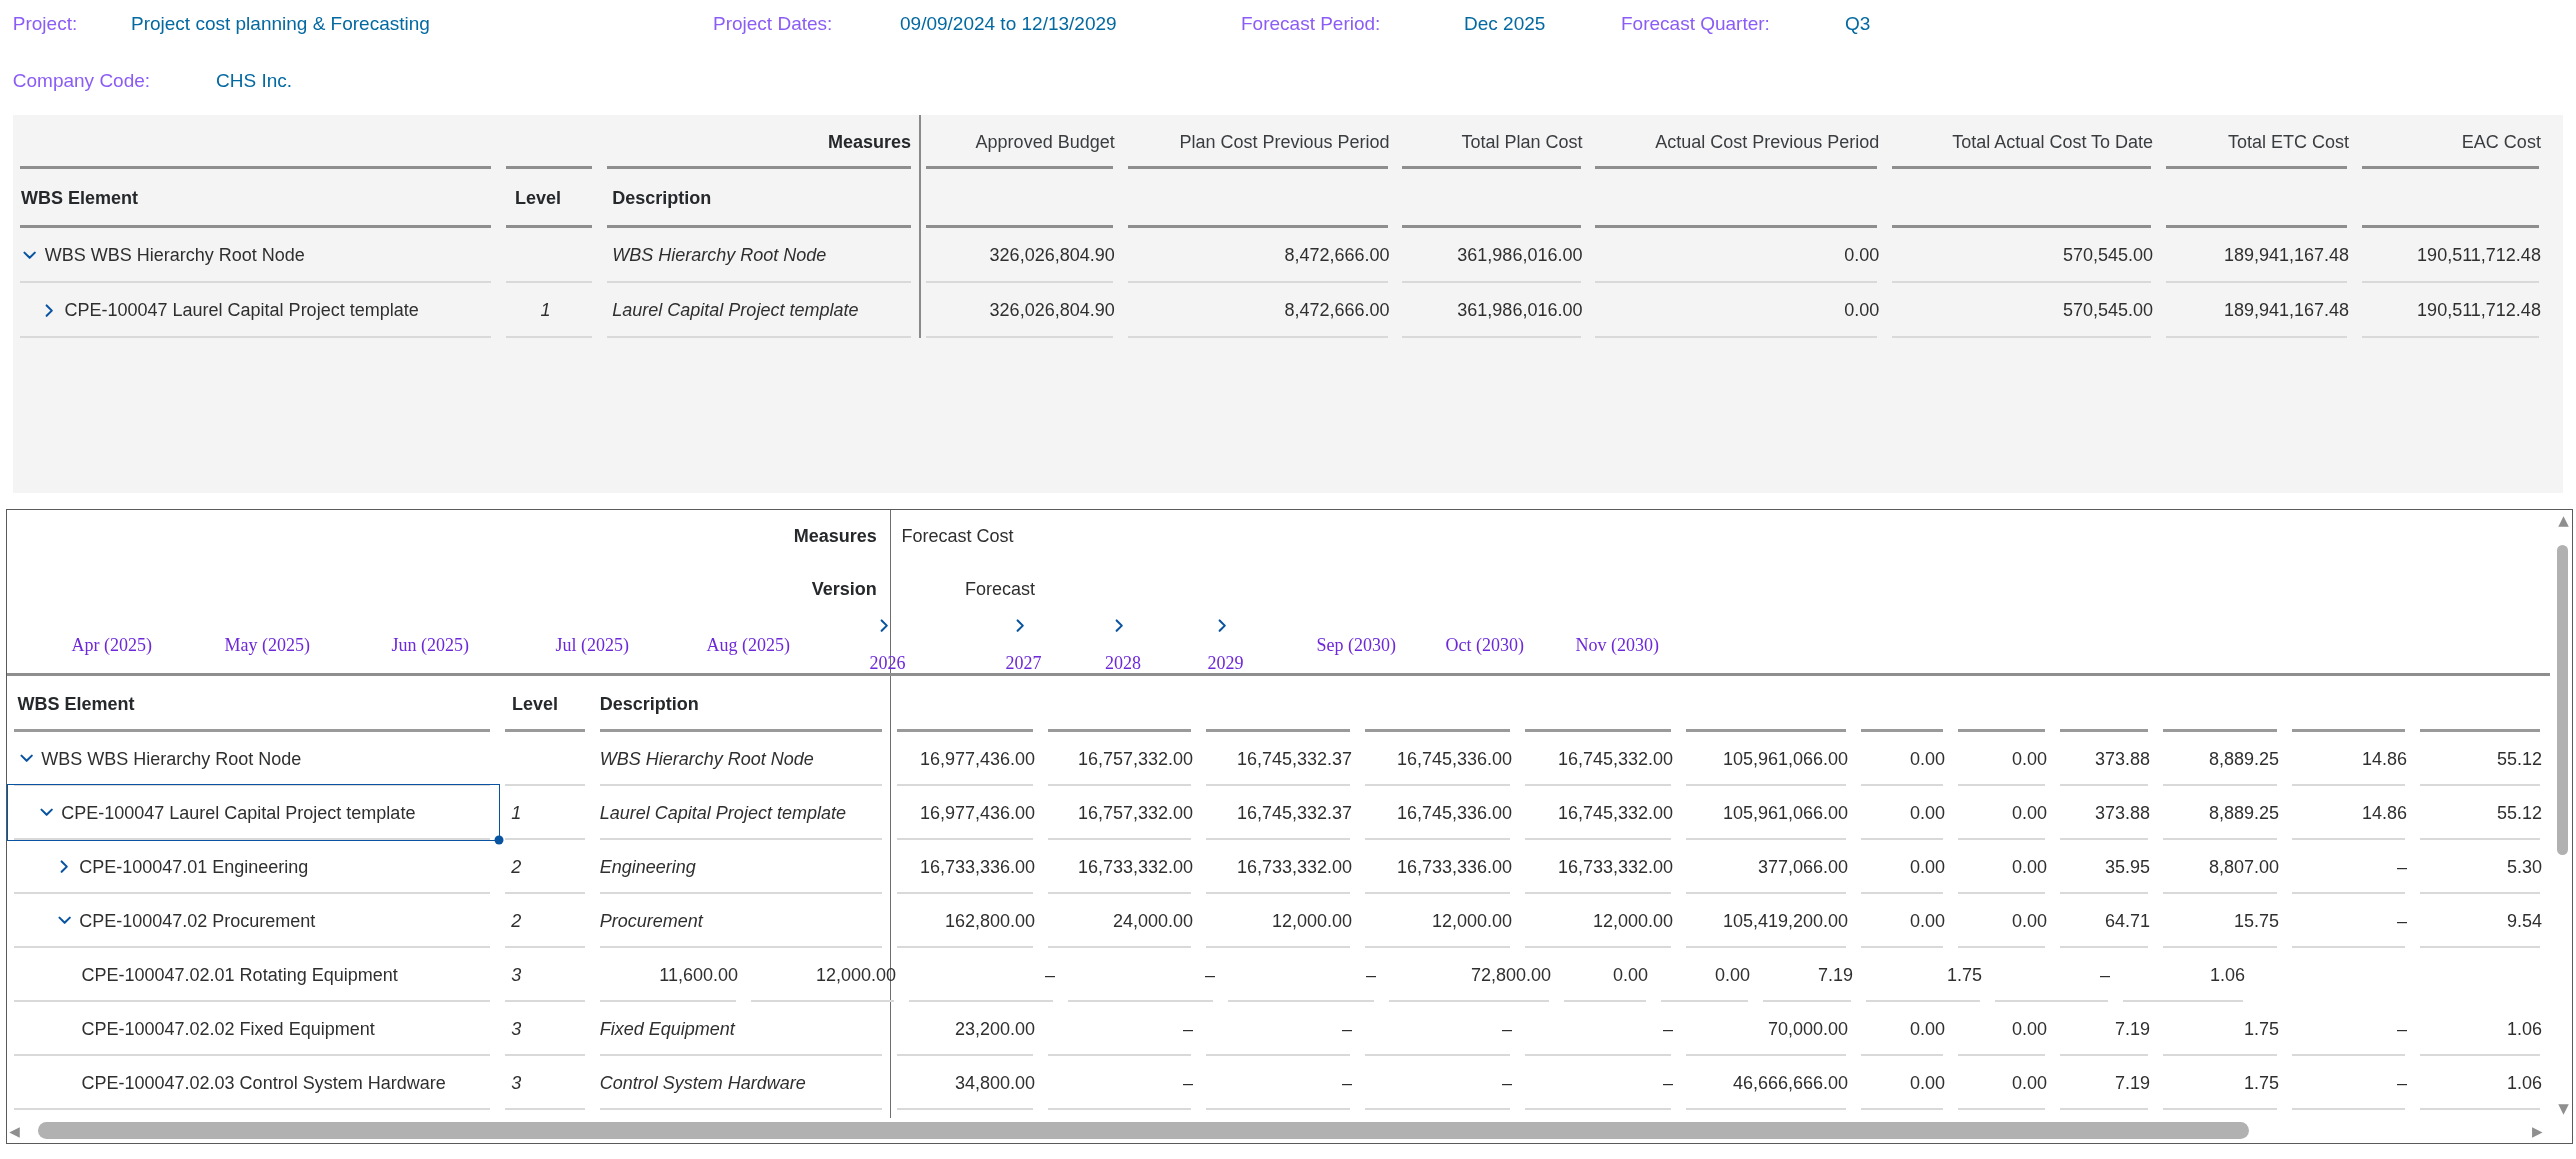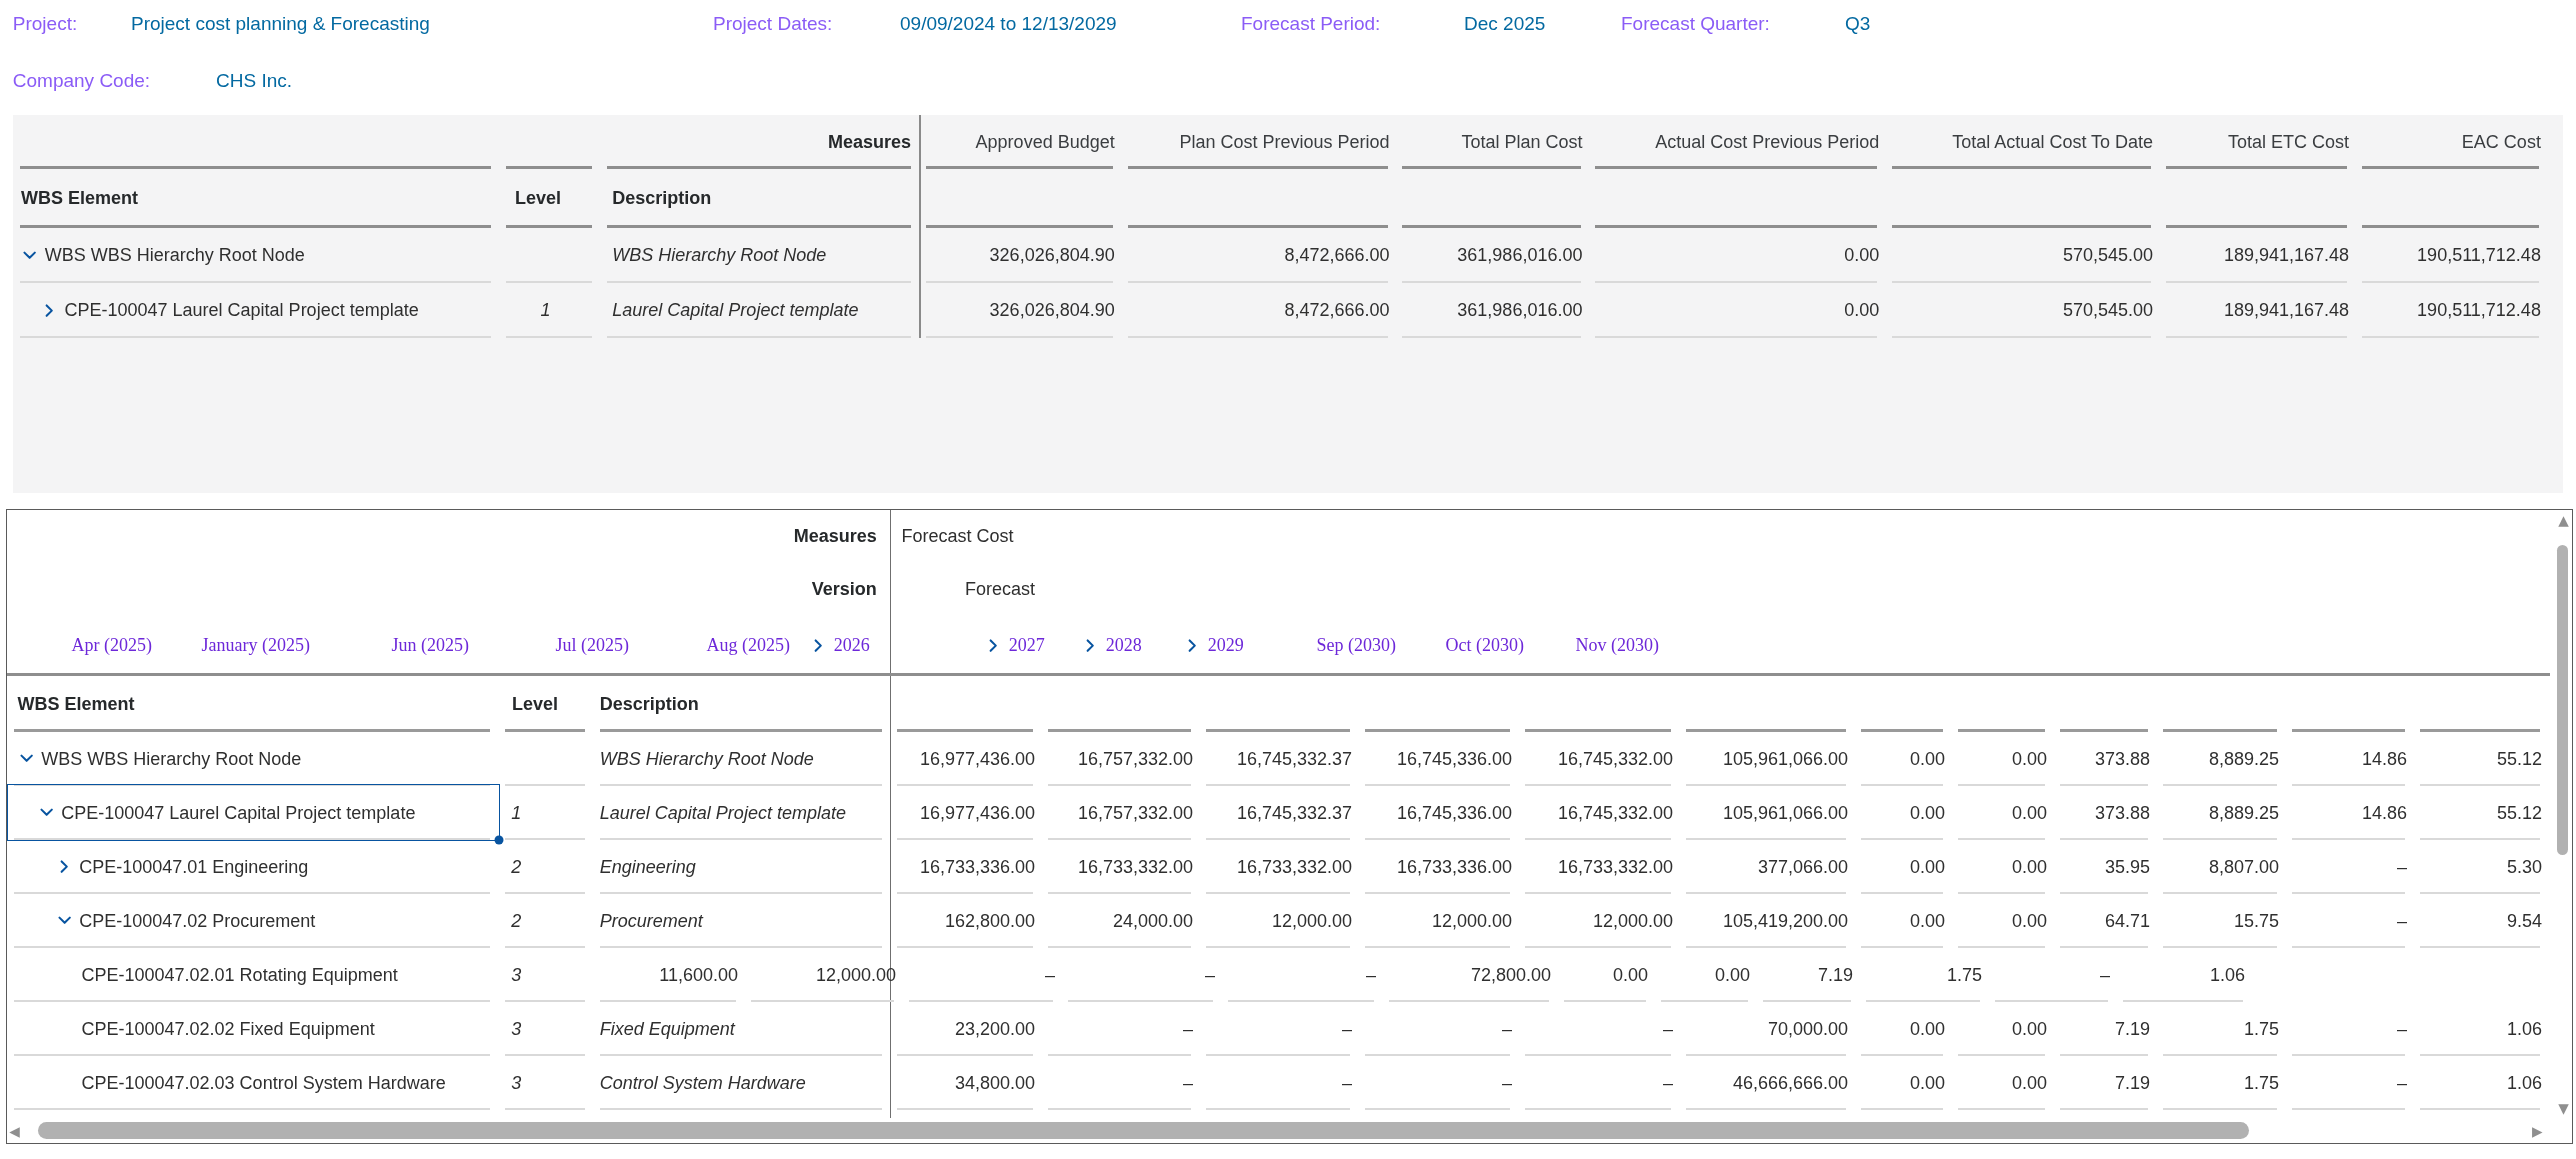--- a/index.html
+++ b/index.html
@@ -53,21 +53,21 @@
   .brows { position:absolute; top:222px; left:0; width:2543px; }
   .brow { height:54px; }
   .bc-wbs { width:491px; }
   .ind0{padding-left:11px}.ind1{padding-left:31px}.ind2{padding-left:49px}.ind3{padding-left:75px}
   .bc-level { width:95px; padding-left:13.7px; }
   .bc-level.hd { padding-left:14.6px; }
   .bc-desc { width:297px; padding-left:7.3px; }
   .v0{width:151px}.v1{width:158px}.v2{width:159px}.v3{width:160px}.v4{width:161px}.v5{width:175px}
   .v6{width:97px}.v7{width:102px}.v8{width:103px}.v9{width:129px}.v10{width:128px}.v11{width:135px}
   .pcell { justify-content:flex-end; padding-right:5.5px; color:#6d28d9;font-family:Liberation Serif, serif; }
-  .pchev { justify-content:flex-start; padding-left:14.6px; }
+  .pchev { justify-content:space-between; padding-left:14.6px;flex-direction:column; }
   .selbox { position:absolute; left:0; top:-1.8px; width:493px; height:57px; border:1.8px solid var(--accent); pointer-events:none; z-index:3; }
   .seldot { position:absolute; left:492px; top:54px; width:9px; height:9px; border-radius:50%; background:var(--accent); transform:translate(-50%,-50%); z-index:4; }
   .partial { height:9px; }
 
   
   .hsb { position:absolute; left:0; bottom:0; height:24px; width:2545px; background:#fff; }
   .hsb-thumb { position:absolute; left:31px; top:2.7px; width:2211px; height:17.3px; background:#b1b1b1; border-radius:9px; }
   .sarrow { position:absolute; color:#8f8f8f; font-size:13.7px; font-family:"DejaVu Sans",sans-serif; }
   .hsb-left { left:2.7px; top:3.7px; } .hsb-right { right:9px; top:3.7px; }
   .vsb { position:absolute; right:0; top:0; width:20px; height:608px; background:#fff; }
@@ -170,21 +170,21 @@
       <div class="c fcost">Forecast Cost</div>
     </div>
 
     <div class="r bh-ver">
       <div class="c bhlabel">Version</div>
       <div class="c v0 num">Forecast</div>
     </div>
 
     <div class="r bh-per">
       <div class="c v0 pcell">Apr (2025)</div>
-      <div class="c v1 pcell">January (2025)</div>
+      <div class="c v1 pcell">May (2025)</div>
       <div class="c v2 pcell">Jun (2025)</div>
       <div class="c v3 pcell">Jul (2025)</div>
       <div class="c v4 pcell">Aug (2025)</div>
       <div class="c v5 pcell pchev">
         <svg class="chv" viewBox="0 0 16 16">
             <path d="M5.2 3.2 10 8 5.2 12.8"></path>
           </svg>
         <span>2026</span>
       </div>
       <div class="c v6 pcell pchev">

